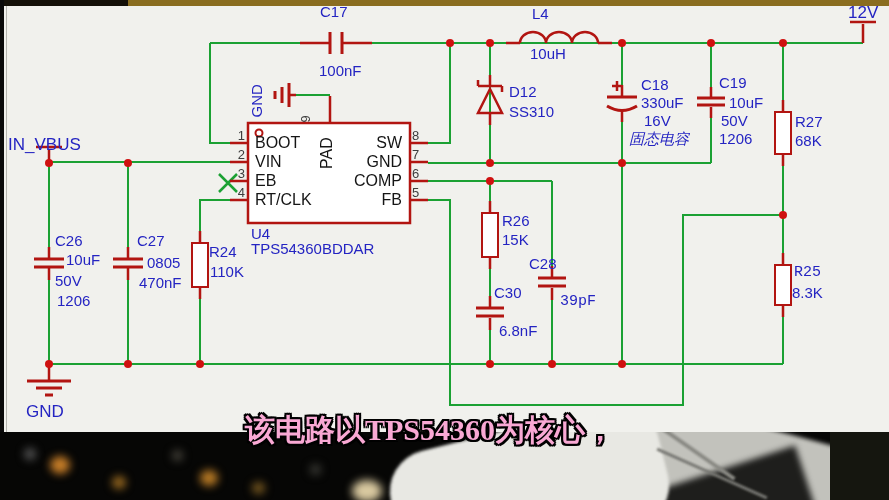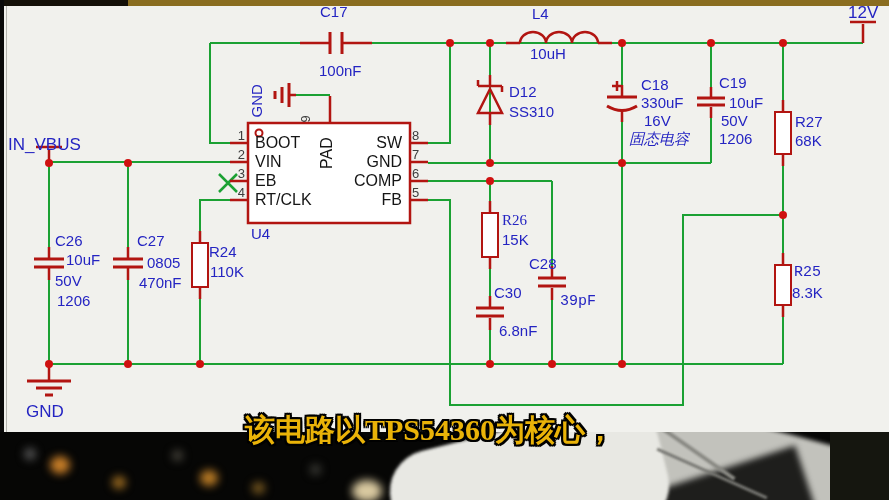--- a/index.html
+++ b/index.html
@@ -14,21 +14,21 @@
   .lbl{position:absolute;color:#2424c2;font:15px "Liberation Sans",sans-serif;white-space:nowrap;z-index:3;}
   .big{font-size:17px;}
   .pin{color:#151515;font-size:16px;}
   .num{color:#3d3d3d;font-size:13px;}
   .ra{text-align:right;}
   .rot{transform:rotate(-90deg);}
   .photo{position:absolute;left:0;top:432px;width:889px;height:68px;background:#060605;overflow:hidden;}
   .blob{position:absolute;border-radius:50%;filter:blur(4px);}
   .shape{position:absolute;filter:blur(2px);}
   .subtitle{position:absolute;left:0;top:410px;width:860px;text-align:center;z-index:6;
-    font-family:"Liberation Serif","DejaVu Serif",serif;font-weight:bold;font-size:30px;color:#eab308;
+    font-family:"Liberation Serif","DejaVu Serif",serif;font-weight:bold;font-size:30px;color:#f9a8d4;
     text-shadow:-2px -2px 0 #000,2px -2px 0 #000,-2px 2px 0 #000,2px 2px 0 #000,
                 -2px 0 0 #000,2px 0 0 #000,0 -2px 0 #000,0 2px 0 #000;}
 </style>
 </head>
 <body>
 
 <div id="stage">
   <div class="canvas"></div>
   <div class="topbar"></div>
   <div class="topbar-dark"></div>
@@ -139,36 +139,37 @@
   <div class="lbl" style="left:644px;top:112px;">16V</div>
   <div class="lbl" style="left:629px;top:130px;font-style:italic;">固态电容</div>
   <div class="lbl" style="left:719px;top:74px;">C19</div>
   <div class="lbl" style="left:729px;top:94px;">10uF</div>
   <div class="lbl" style="left:721px;top:112px;">50V</div>
   <div class="lbl" style="left:719px;top:130px;">1206</div>
   <div class="lbl" style="left:795px;top:113px;">R27</div>
   <div class="lbl" style="left:795px;top:132px;">68K</div>
   <div class="lbl" style="left:794px;top:264px;font-family:Liberation Mono, monospace;">R25</div>
   <div class="lbl" style="left:792px;top:284px;">8.3K</div>
-  <div class="lbl" style="left:502px;top:212px;font-family:Liberation Serif, serif;">R26</div>
+  <div class="lbl" style="left:502px;top:212px;">R26</div>
   <div class="lbl" style="left:502px;top:231px;">15K</div>
   <div class="lbl" style="left:529px;top:255px;">C28</div>
   <div class="lbl" style="left:560px;top:293px;font-family:Liberation Mono, monospace;">39pF</div>
   <div class="lbl" style="left:494px;top:284px;">C30</div>
   <div class="lbl" style="left:499px;top:322px;">6.8nF</div>
   <div class="lbl" style="left:55px;top:232px;">C26</div>
   <div class="lbl" style="left:66px;top:251px;">10uF</div>
   <div class="lbl" style="left:55px;top:272px;">50V</div>
   <div class="lbl" style="left:57px;top:292px;">1206</div>
   <div class="lbl" style="left:137px;top:232px;">C27</div>
   <div class="lbl" style="left:147px;top:254px;">0805</div>
   <div class="lbl" style="left:139px;top:274px;">470nF</div>
   <div class="lbl" style="left:209px;top:243px;">R24</div>
   <div class="lbl" style="left:210px;top:263px;">110K</div>
   <div class="lbl" style="left:251px;top:225px;">U4</div>
+  <div class="lbl" style="left:251px;top:240px;">TPS54360BDDAR</div>
 
   <div class="lbl pin" style="left:255px;top:134px;">BOOT</div>
   <div class="lbl pin" style="left:255px;top:153px;">VIN</div>
   <div class="lbl pin" style="left:255px;top:172px;">EB</div>
   <div class="lbl pin" style="left:255px;top:191px;">RT/CLK</div>
   <div class="lbl pin ra" style="left:332px;top:134px;width:70px;">SW</div>
   <div class="lbl pin ra" style="left:332px;top:153px;width:70px;">GND</div>
   <div class="lbl pin ra" style="left:332px;top:172px;width:70px;">COMP</div>
   <div class="lbl pin ra" style="left:332px;top:191px;width:70px;">FB</div>
   <div class="lbl pin rot" style="left:307px;top:140px;width:40px;">PAD</div>

